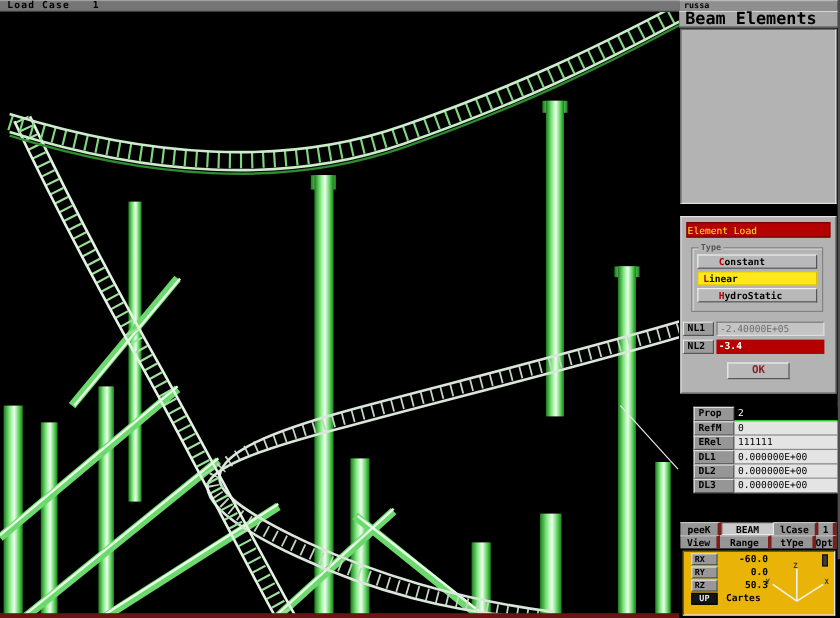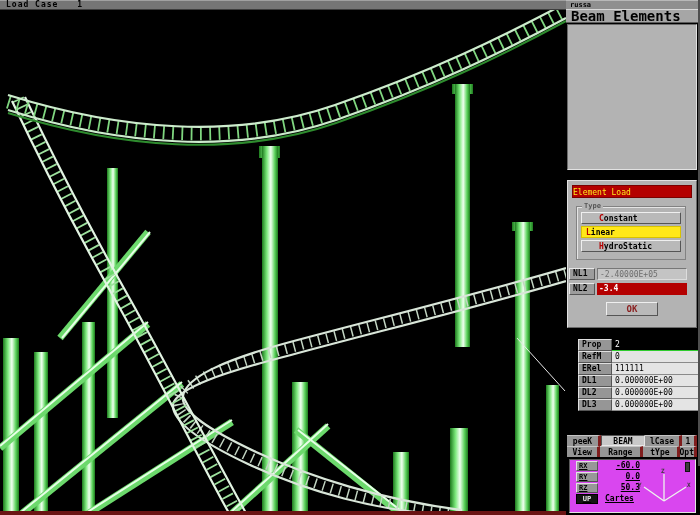--- a/index.html
+++ b/index.html
@@ -82,22 +82,22 @@
 
   .menu-rows { top:435px; left:1px; right:1px; }
   .mrow { display:flex; height:11px; }
   .mcell { background:#969696; font-size:8px; font-weight:bold; text-align:center;
     line-height:11px; border-right:3px solid #7f1d1d; border-top:1px solid #c4c4c4; color:#000; }
   .mw1 { width:34px; } .mw2 { width:44px; } .mw3 { width:37px; } .mw4 { flex:1; }
   .mcell.pressed { background:#c9c9c9; border:1px solid; border-color:#555 #e8e8e8 #e8e8e8 #555; }
   .mcell.numfield { background:#9e9e9e; }
 
   
-  .axis-panel { top:459px; left:3px; width:127px; height:54px; background:#d946ef;
-    border:1px solid; border-color:#5a5a5a #e4e4e4 #e4e4e4 #5a5a5a;text-decoration:underline; }
+  .axis-panel { top:459px; left:3px; width:127px; height:54px; background:#eab308;
+    border:1px solid; border-color:#5a5a5a #e4e4e4 #e4e4e4 #5a5a5a; }
   .arow { display:flex; height:10px; margin:1px 0 0 6px; }
   .alabel { width:22px; background:#989898; border:1px solid;
     border-color:#e2e2e2 #555 #555 #e2e2e2; font-size:7px; font-weight:bold;
     line-height:8px; padding-left:2px; }
   .avalue { width:42px; text-align:right; font-size:8px; font-weight:bold; line-height:10px; }
   .up-btn { width:22px; height:10px; background:#141414; color:#e8e8e8; font-size:7px;
     font-weight:bold; text-align:center; line-height:9px; border:1px solid #000; }
   .cartes { margin-left:7px; font-size:8px; font-weight:bold; line-height:10px; }
   .triad { position:absolute; right:3px; top:7px; }
   .triad text { font-size:6px; fill:#3a3a3a; font-weight:bold; }

